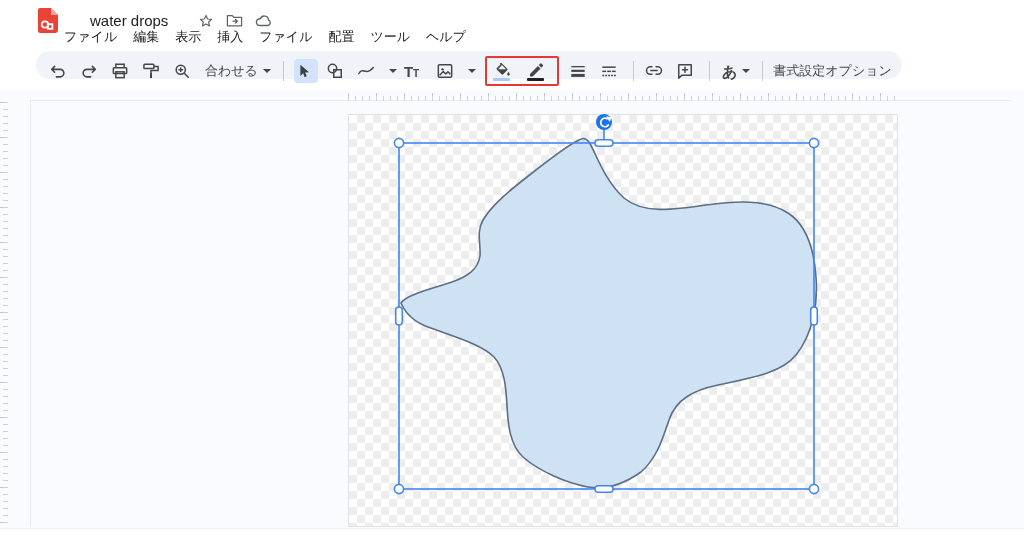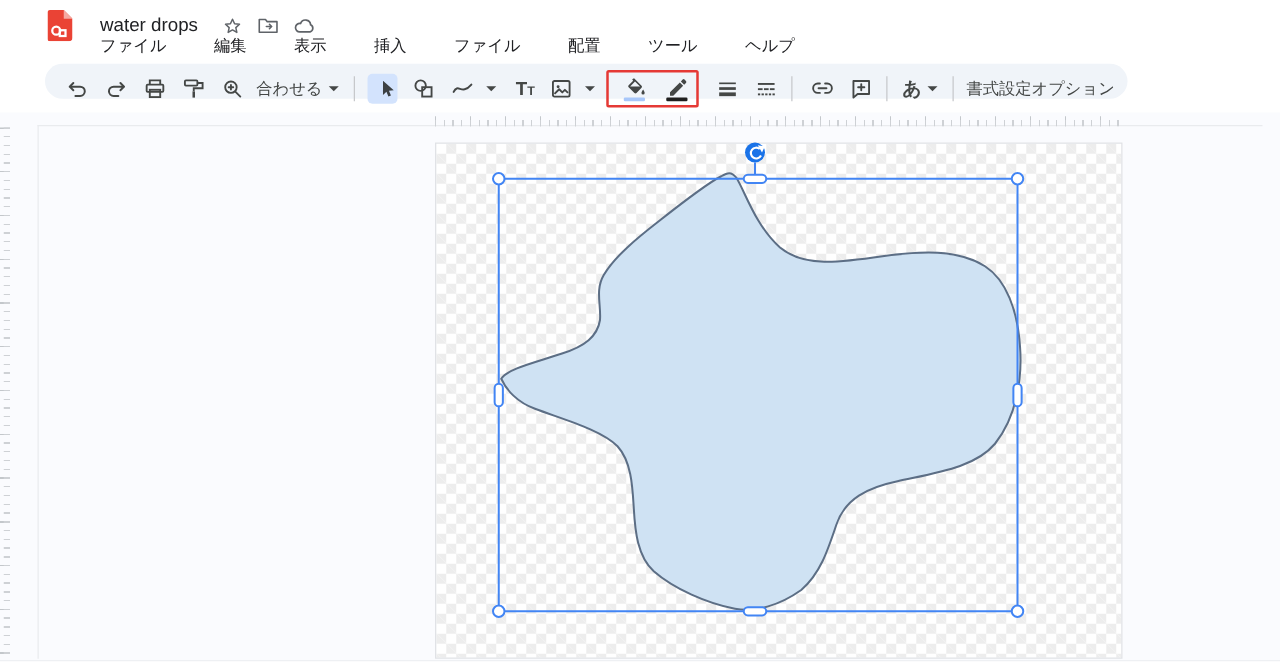--- a/index.html
+++ b/index.html
@@ -1,33 +1,33 @@
 <!DOCTYPE html>
 <html style="--shape-stroke: #5c6e85; --selection-color: #4285f4; --annotation-color: #e53935;"><head>
 <meta charset="utf-8">
 <style>
   * { margin:0; padding:0; box-sizing:border-box; }
   html,body { width:1024px; height:536px; overflow:hidden;
     font-family:"Liberation Sans","DejaVu Sans",sans-serif; background:#fff; }
   .stage { position:relative; width:1024px; height:536px; background:#fff; }
 
   
-  .titlebar { position:absolute; left:38px; top:8px; display:flex; align-items:center; gap:16px; }
+  .titlebar { position:absolute; left:38px; top:8px; display:flex; align-items:center; gap:26px; }
   .app-icon { width:20px; height:25px; display:inline-flex; }
   .doc-title { font-size:15px; color:#202124; margin-left:6px; }
   .title-icons { display:flex; align-items:center; gap:12px; margin-left:4px; }
   .title-icons svg { display:block; }
 
-  .menubar { position:absolute; left:64px; top:28px; display:flex; gap:38px;margin-left:16px; }
+  .menubar { position:absolute; left:64px; top:28px; display:flex; gap:16px; }
   .menu-item { font-size:13px; color:#202124; cursor:default; }
 
   
   .toolbar { position:absolute; left:36px; top:51px; height:28px; display:flex; align-items:center;
     background:#f0f4f9; border-radius:14px; padding:12px 10px 0 12px; gap:7px; }
-  .tbtn { height:24px; min-width:24px; display:flex; align-items:center; justify-content:flex-end;
+  .tbtn { height:24px; min-width:24px; display:flex; align-items:center; justify-content:flex-start;
     border-radius:4px; color:#444746; position:relative; }
   .tbtn svg { display:block; }
   .tbtn.active { background:#d3e3fd; }
   .caret { width:0; height:0; border-left:4px solid transparent; border-right:4px solid transparent;
     border-top:4px solid #444746; margin-left:2px; }
   .tsep { width:1px; height:20px; background:#c6c8cb; margin:0 3px; }
   .tlabel { font-size:13px; color:#444746; white-space:nowrap; }
   .fit-group, .input-tool-group { display:flex; align-items:center; gap:3px; padding:0 2px; }
   .color-stack { display:flex; flex-direction:column; align-items:center; gap:1px; }
   .color-bar { width:17px; height:3px; border-radius:1px; }

